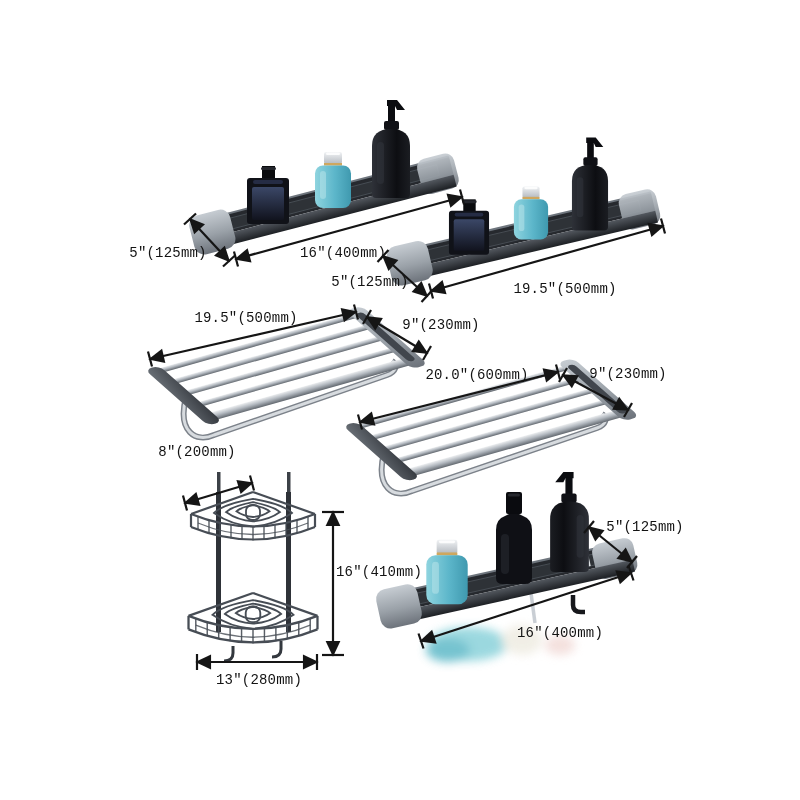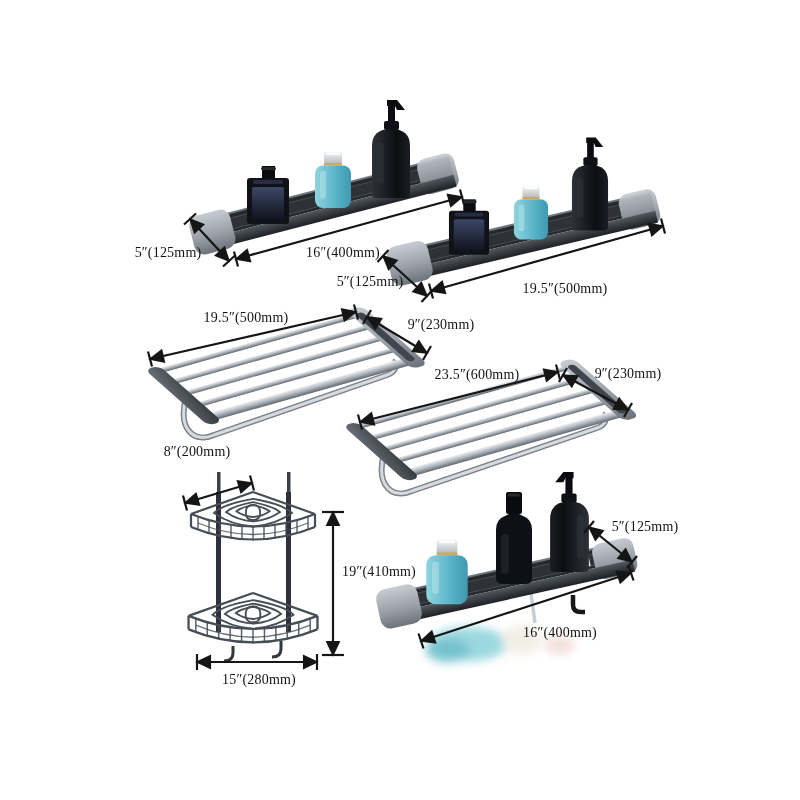--- a/index.html
+++ b/index.html
@@ -1,18 +1,18 @@
 <!DOCTYPE html>
 <html><head>
 <meta charset="utf-8">
 <style>
   html,body{margin:0;padding:0;background:#ffffff;}
   .canvas{
     position:relative;width:800px;height:800px;background:#ffffff;
-    overflow:hidden;font-family:Liberation Serif, serif;border-radius:22px;
+    overflow:hidden;font-family:Liberation Mono, monospace;border-radius:22px;
   }
   .art{position:absolute;left:0;top:0;}
   .dim-label{
     position:absolute;transform:translate(-50%,-50%);
     font-size:14px;line-height:1;color:#131313;white-space:nowrap;
     letter-spacing:.2px;
   }
 </style>
 </head>
 <body>
@@ -285,20 +285,20 @@
       </g>
     </g>
   </svg>
 
   <div class="dim-label" style="left:168px;top:253px">5″(125mm)</div>
   <div class="dim-label" style="left:343px;top:253px">16″(400mm)</div>
   <div class="dim-label" style="left:370px;top:282px">5″(125mm)</div>
   <div class="dim-label" style="left:565px;top:289px">19.5″(500mm)</div>
   <div class="dim-label" style="left:246px;top:318px">19.5″(500mm)</div>
   <div class="dim-label" style="left:441px;top:325px">9″(230mm)</div>
-  <div class="dim-label" style="left:477px;top:375px">23.5″(600mm)</div>
+  <div class="dim-label" style="left:477px;top:375px">20.0″(600mm)</div>
   <div class="dim-label" style="left:628px;top:374px">9″(230mm)</div>
   <div class="dim-label" style="left:197px;top:452px">8″(200mm)</div>
-  <div class="dim-label" style="left:379px;top:572px">19″(410mm)</div>
-  <div class="dim-label" style="left:259px;top:680px">15″(280mm)</div>
+  <div class="dim-label" style="left:379px;top:572px">16″(410mm)</div>
+  <div class="dim-label" style="left:259px;top:680px">13″(280mm)</div>
   <div class="dim-label" style="left:645px;top:527px">5″(125mm)</div>
   <div class="dim-label" style="left:560px;top:633px">16″(400mm)</div>
 </div>
 
 </body></html>

